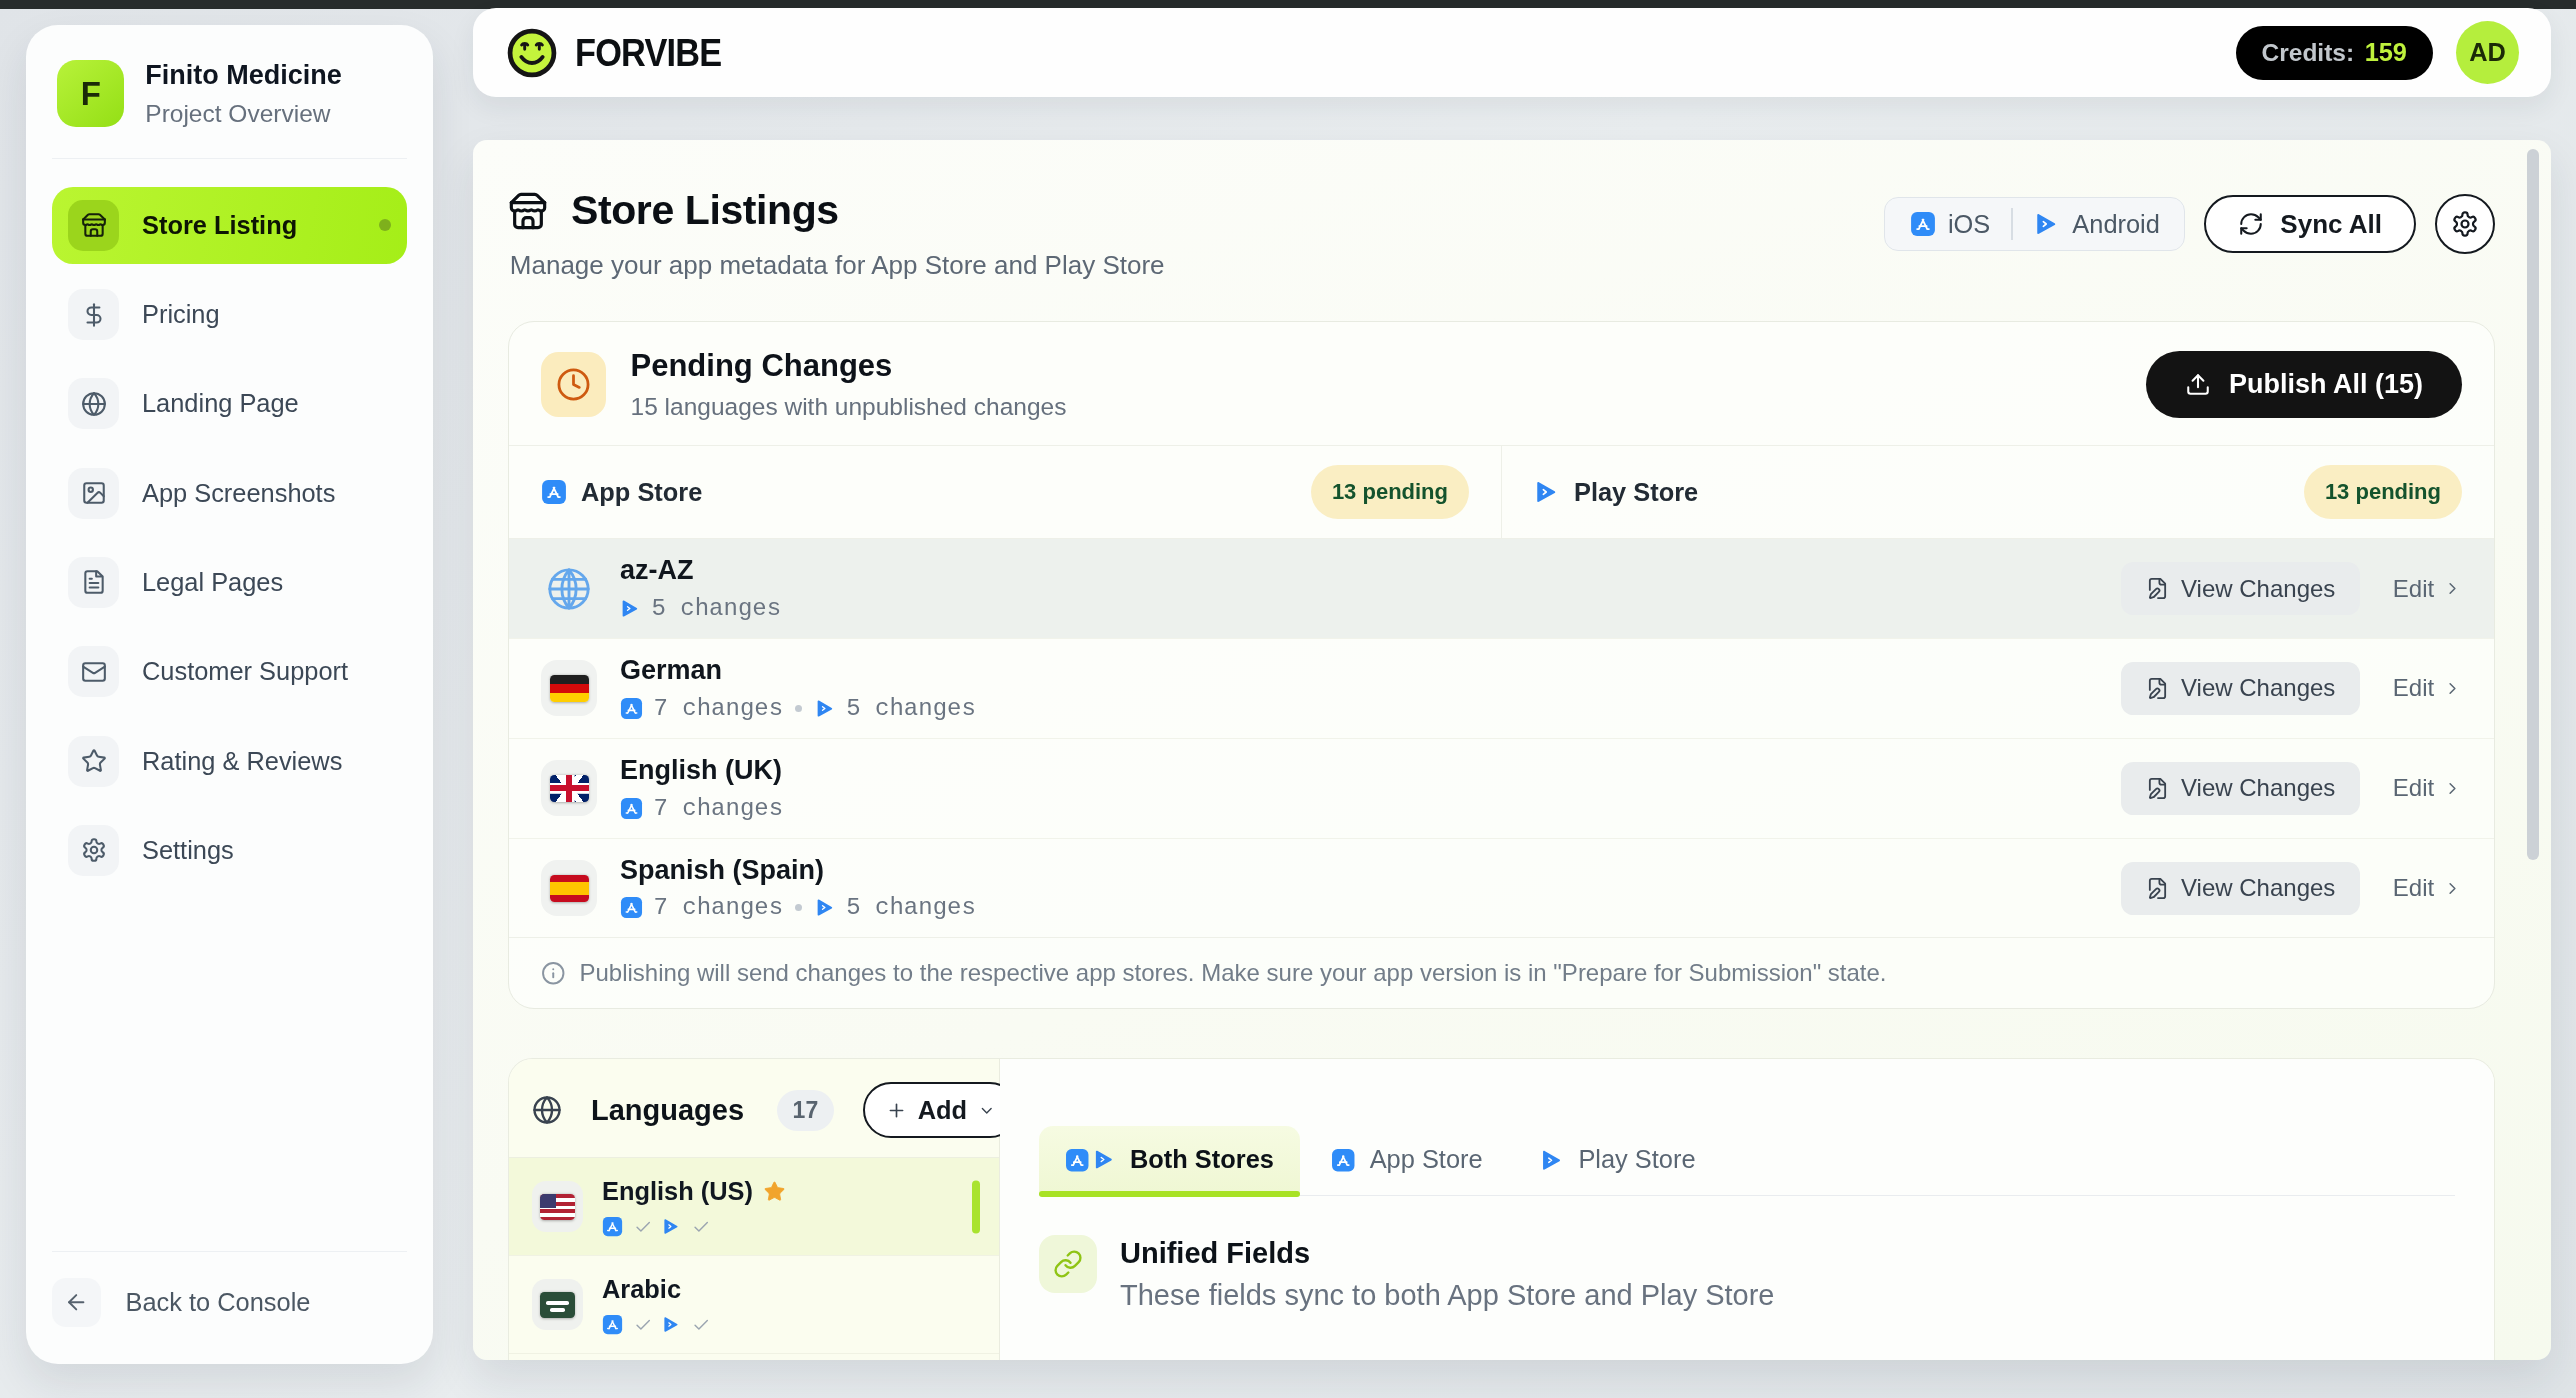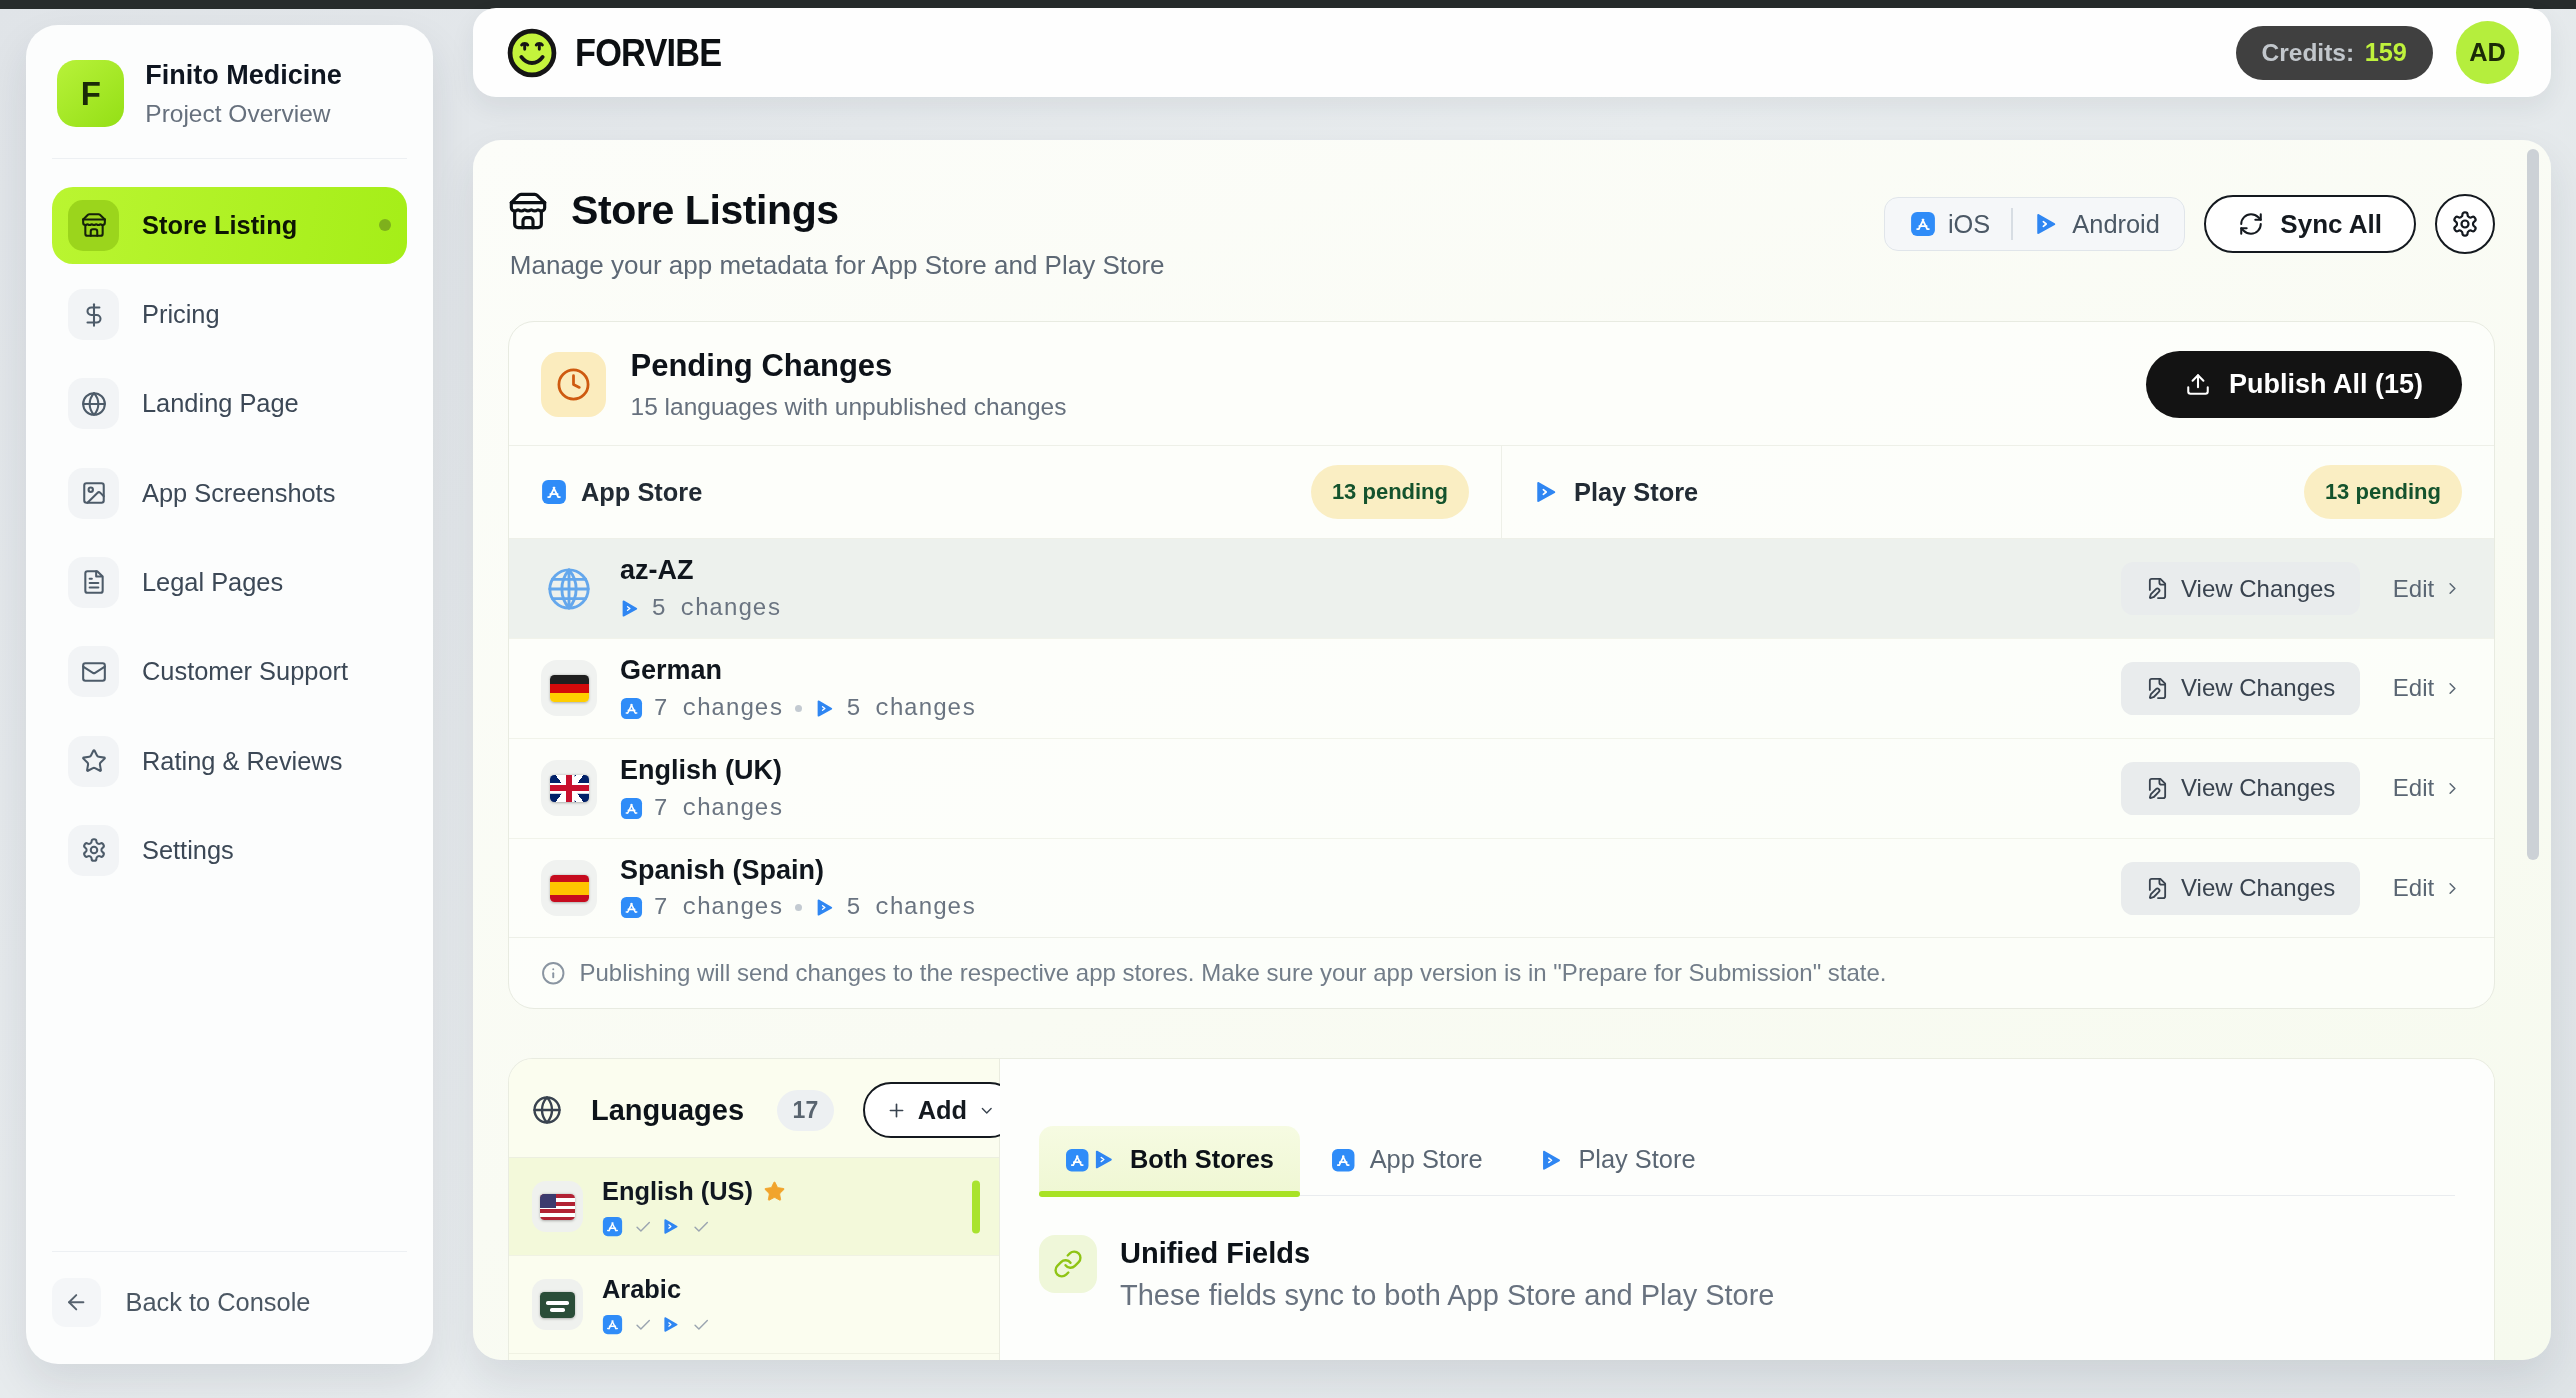--- a/index.html
+++ b/index.html
@@ -34,28 +34,28 @@
   .back-tile svg{width:24.5px;height:24.5px;}
   .back-label{font-size:25.4px;font-weight:500;color:#4b5763;}
 
   
   .topbar{position:absolute;left:473px;top:8px;width:2078px;height:89px;background:#fefefe;border-radius:23px;
     box-shadow:0 10.5px 26px rgba(30,41,59,.07);display:flex;align-items:center;padding:0 32px;}
   .logo{display:flex;align-items:center;gap:16px;}
   .logo-badge svg{width:54px;height:54px;display:block;}
   .wordmark{font-size:39px;font-weight:800;letter-spacing:-0.9px;color:#0c0f12;transform:scaleX(.88);transform-origin:left center;}
   .topbar-right{margin-left:auto;display:flex;align-items:center;gap:23px;}
-  .credits{height:54px;border-radius:875px;background:#404040;display:flex;align-items:center;gap:10.5px;padding:0 26px;cursor:pointer;}
+  .credits{height:54px;border-radius:875px;background:#000000;display:flex;align-items:center;gap:10.5px;padding:0 26px;cursor:pointer;}
   .credits-label{font-size:24.5px;font-weight:600;color:#c2c7cc;}
   .credits-value{font-size:25.4px;font-weight:800;color:#bff23c;}
   .user-avatar{width:63px;height:63px;border-radius:50%;background:#b5ee3d;display:flex;align-items:center;justify-content:center;
     font-size:25.4px;font-weight:700;color:#1c2a07;cursor:pointer;}
 
   
-  .main{position:absolute;left:473px;top:140px;width:2078px;height:1220px;border-radius:28px;
+  .main{position:absolute;left:473px;top:140px;width:2078px;height:1220px;border-radius:14px;
     background:linear-gradient(160deg,#fcfdf9 0%,#f9fbf3 55%,#f6faee 100%);
     box-shadow:0 19px 42px rgba(30,41,59,.10);overflow:hidden;padding:47px 56px 0 35px;}
   .scroll-thumb{position:absolute;right:12.3px;top:8.8px;width:11.4px;height:711px;border-radius:6.1px;background:#ccd1d6;}
 
   .page-head{display:flex;align-items:flex-start;}
   .title-row{display:flex;align-items:center;gap:23px;color:#0b0f14;}
   .title-row svg{width:40px;height:40px;}
   .page-title{font-size:41px;font-weight:800;letter-spacing:-0.4px;}
   .page-sub{font-size:26px;color:#5d6875;margin-top:16px;margin-left:1.8px;}
   .head-controls{margin-left:auto;display:flex;align-items:center;gap:19px;margin-top:7px;}

